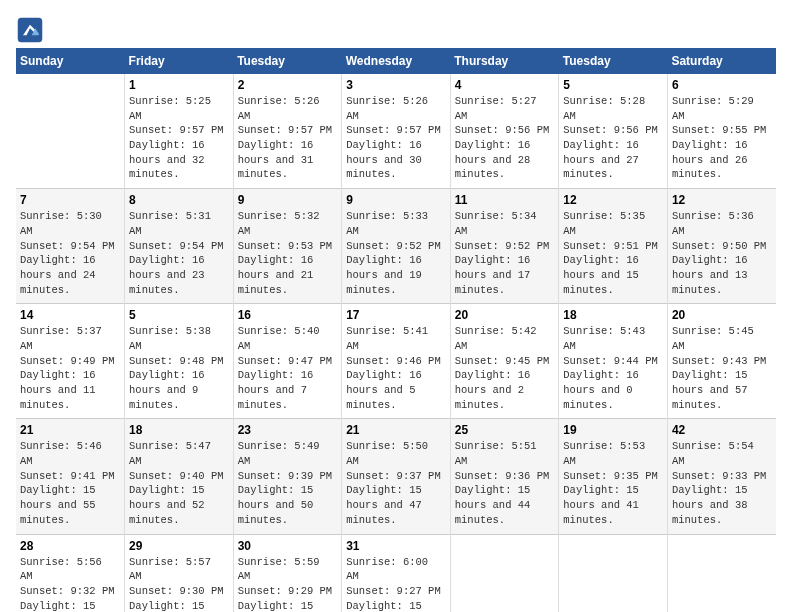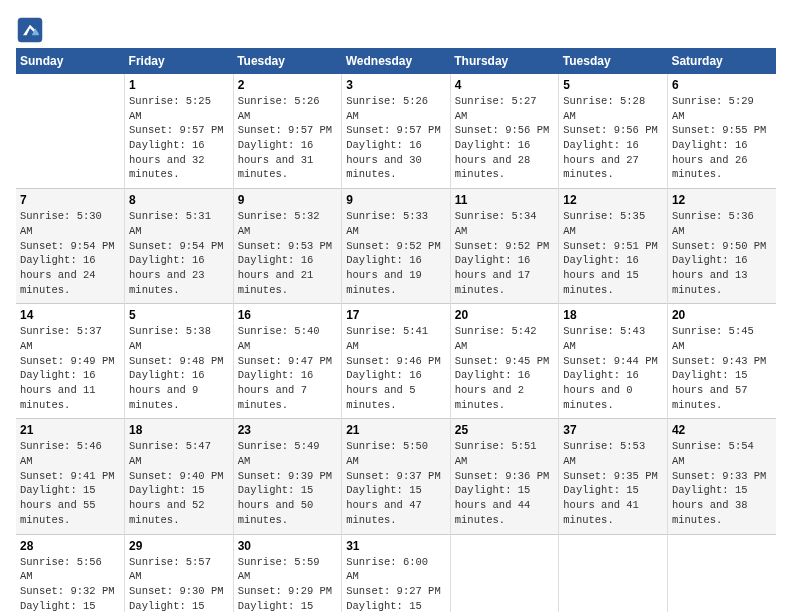--- a/index.html
+++ b/index.html
@@ -231,21 +231,21 @@
         </td>
         <td>
           <span class="day-num">21</span>
           <div class="day-info">Sunrise: 5:50 AM<br>Sunset: 9:37 PM<br>Daylight: 15 hours and 47 minutes.</div>
         </td>
         <td>
           <span class="day-num">25</span>
           <div class="day-info">Sunrise: 5:51 AM<br>Sunset: 9:36 PM<br>Daylight: 15 hours and 44 minutes.</div>
         </td>
         <td>
-          <span class="day-num">37</span>
+          <span class="day-num">19</span>
           <div class="day-info">Sunrise: 5:53 AM<br>Sunset: 9:35 PM<br>Daylight: 15 hours and 41 minutes.</div>
         </td>
         <td>
           <span class="day-num">42</span>
           <div class="day-info">Sunrise: 5:54 AM<br>Sunset: 9:33 PM<br>Daylight: 15 hours and 38 minutes.</div>
         </td>
       </tr>
       <tr>
         <td>
           <span class="day-num">28</span>

